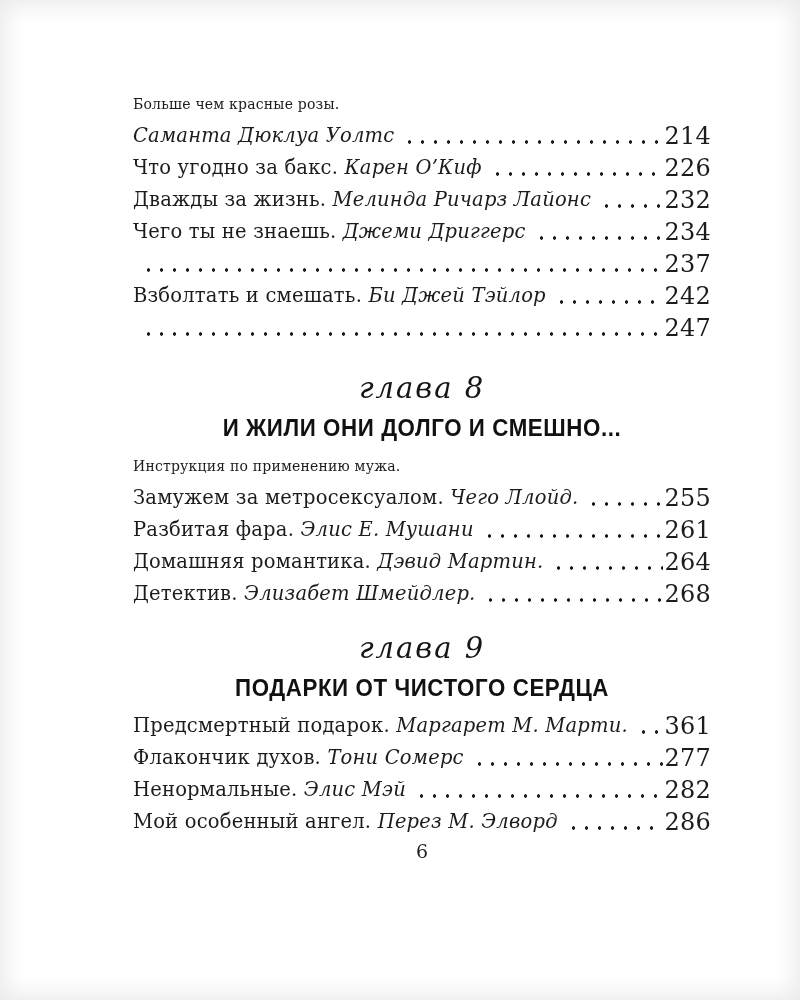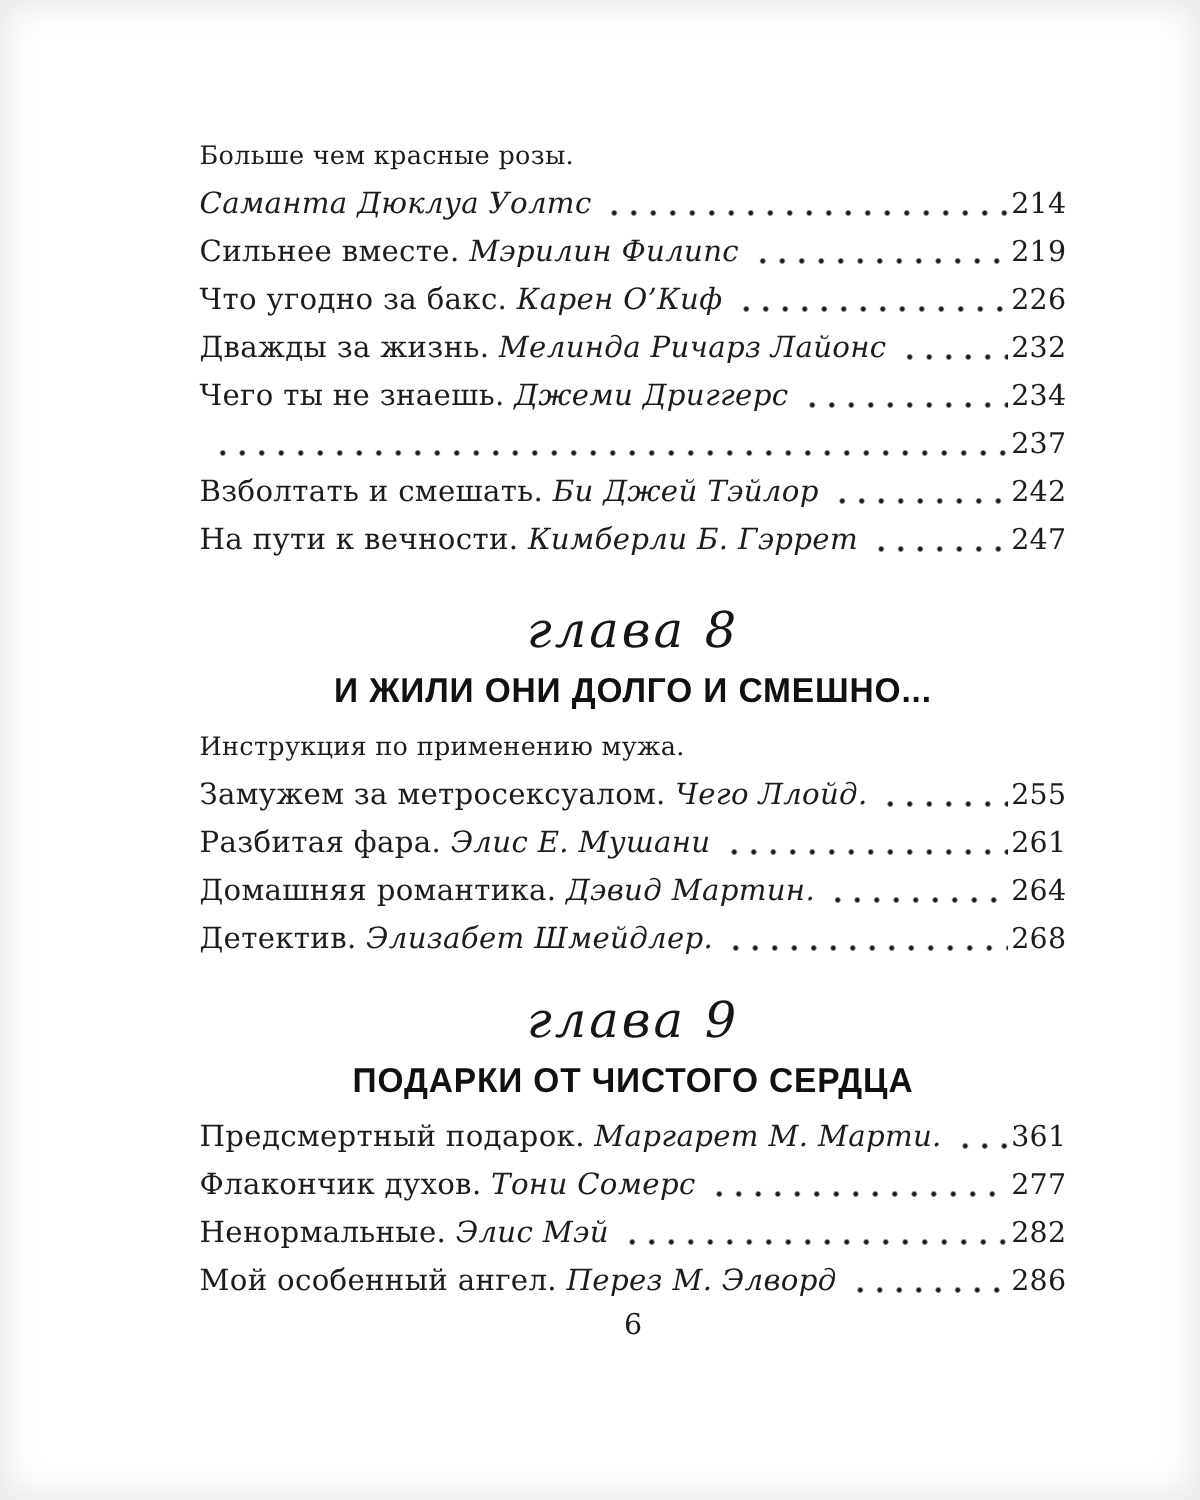--- a/index.html
+++ b/index.html
@@ -26,43 +26,43 @@
   .row {
     display: flex;
     align-items: flex-end;
     line-height: 32px;
     font-size: 19.5px;
     letter-spacing: 0.2px;
     white-space: nowrap;
   }
   .row2 .line1 {
     line-height: 32px;
-    font-size: 17px;
+    font-size: 14px;
     letter-spacing: 0.2px;
     white-space: nowrap;
   }
   .it { font-style: italic; }
   .rm { font-style: normal; }
   .dots {
     flex: 1 1 auto;
     align-self: stretch;
     min-width: 18px;
     margin: 0 2px 0 7px;
     background-image: radial-gradient(circle, #1b1b1b 1.45px, rgba(0,0,0,0) 1.95px);
     background-size: 13px 6px;
     background-repeat: repeat-x;
     background-position: left 2px bottom 7px;
   }
-  .num { flex: 0 0 auto; font-size: 19px; }
+  .num { flex: 0 0 auto; font-size: 24px; }
   
   .chap-label {
     margin-top: 24px;
     text-align: center;
     font-style: italic;
-    font-size: 33px;
+    font-size: 29px;
     line-height: 40px;
     letter-spacing: 2px;
     color: #161616;
   }
   .chap-label.second { margin-top: 18px; }
   .chap-title {
     margin-top: 6px;
     margin-bottom: 8px;
     text-align: center;
     font-family: "Liberation Sans", sans-serif;
@@ -91,25 +91,20 @@
 
       <div class="row2">
         <div class="line1"><span class="rm">Больше чем красные розы.</span></div>
         <div class="row">
           <span class="it">Саманта Дюклуа Уолтс</span>
           <span class="dots"></span>
           <span class="num">214</span>
         </div>
       </div>
 
-      <div class="row">
-        <span><span class="rm">Сильнее вместе.</span> <span class="it">Мэрилин Филипс</span></span>
-        <span class="dots"></span>
-        <span class="num">219</span>
-      </div>
 
       <div class="row">
         <span><span class="rm">Что угодно за бакс.</span> <span class="it">Карен О’Киф</span></span>
         <span class="dots"></span>
         <span class="num">226</span>
       </div>
 
       <div class="row">
         <span><span class="rm">Дважды за жизнь.</span> <span class="it">Мелинда Ричарз Лайонс</span></span>
         <span class="dots"></span>
@@ -127,21 +122,20 @@
         <span class="num">237</span>
       </div>
 
       <div class="row">
         <span><span class="rm">Взболтать и смешать.</span> <span class="it">Би Джей Тэйлор</span></span>
         <span class="dots"></span>
         <span class="num">242</span>
       </div>
 
       <div class="row">
-        <span><span class="rm">На пути к вечности.</span> <span class="it">Кимберли Б. Гэррет</span></span>
         <span class="dots"></span>
         <span class="num">247</span>
       </div>
 
     </div>
 
     <div>
       <div class="chap-label">глава 8</div>
       <div class="chap-title">И ЖИЛИ ОНИ ДОЛГО И СМЕШНО...</div>
 

